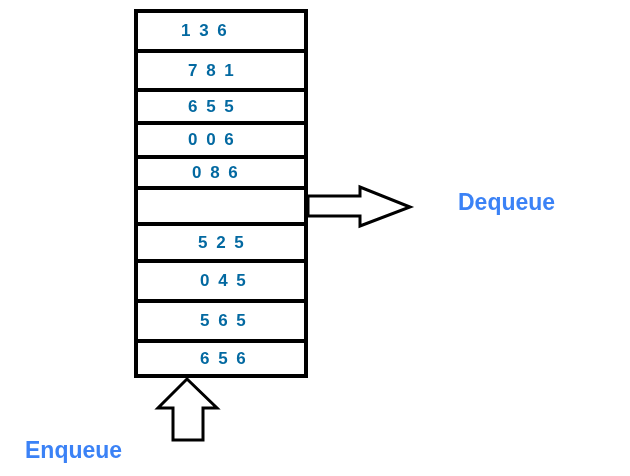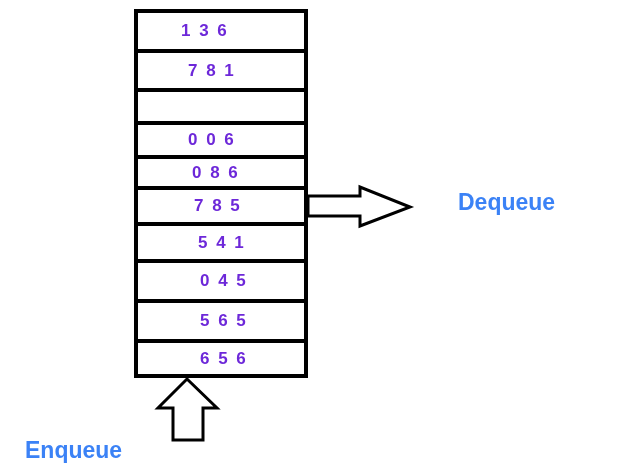--- a/index.html
+++ b/index.html
@@ -1,47 +1,47 @@
 <!DOCTYPE html>
 <html><head>
   <meta charset="utf-8">
   <style>
     html, body { margin: 0; padding: 0; background: #ffffff; }
     body { width: 630px; height: 476px; position: relative; overflow: hidden;
            font-family: "Liberation Sans", sans-serif; }
     .queue { position: absolute; left: 134px; top: 9px; width: 174px; height: 369px;
              box-sizing: border-box; border: 4px solid #000; }
     .row { position: absolute; left: 0; width: 166px; box-sizing: border-box;
-           font-weight: bold; font-size: 17px; color: #6d28d9; letter-spacing: 2px; }
+           font-weight: bold; font-size: 17px; color: #0369a1; letter-spacing: 2px; }
     .row .val { position: absolute; top: 50%; transform: translateY(-50%); }
     .divider { position: absolute; left: -4px; width: 174px; height: 4px; background: #000; }
     .label { position: absolute; font-weight: bold; font-size: 23px; color: #3b82f6; }
     svg.arrow { position: absolute; overflow: visible; }
   </style>
 </head>
 <body>
 
 <div class="queue" id="queue">
     <div class="row" style="top: 0px; height: 36px;">
       <span class="val" style="left: 43px;">1 3 6</span>
     </div>
     <div class="row" style="top: 40px; height: 35px; text-decoration: underline;">
       <span class="val" style="left: 50px;">7 8 1</span>
     </div>
+    <div class="row" style="top: 79px; height: 29px;">
+      <span class="val" style="left: 50px;">6 5 5</span>
+    </div>
     <div class="row" style="top: 112px; height: 30px; text-align: center;">
       <span class="val" style="left: 50px;">0 0 6</span>
     </div>
     <div class="row" style="top: 146px; height: 27px;">
       <span class="val" style="left: 54px;">0 8 6</span>
     </div>
-    <div class="row" style="top: 177px; height: 32px;">
-      <span class="val" style="left: 56px;">7 8 5</span>
-    </div>
     <div class="row" style="top: 213px; height: 33px;">
-      <span class="val" style="left: 60px;">5 4 1</span>
+      <span class="val" style="left: 60px;">5 2 5</span>
     </div>
     <div class="row" style="top: 250px; height: 36px;">
       <span class="val" style="left: 62px;">0 4 5</span>
     </div>
     <div class="row" style="top: 290px; height: 36px;">
       <span class="val" style="left: 62px;">5 6 5</span>
     </div>
     <div class="row" style="top: 330px; height: 31px;">
       <span class="val" style="left: 62px;">6 5 6</span>
     </div>

